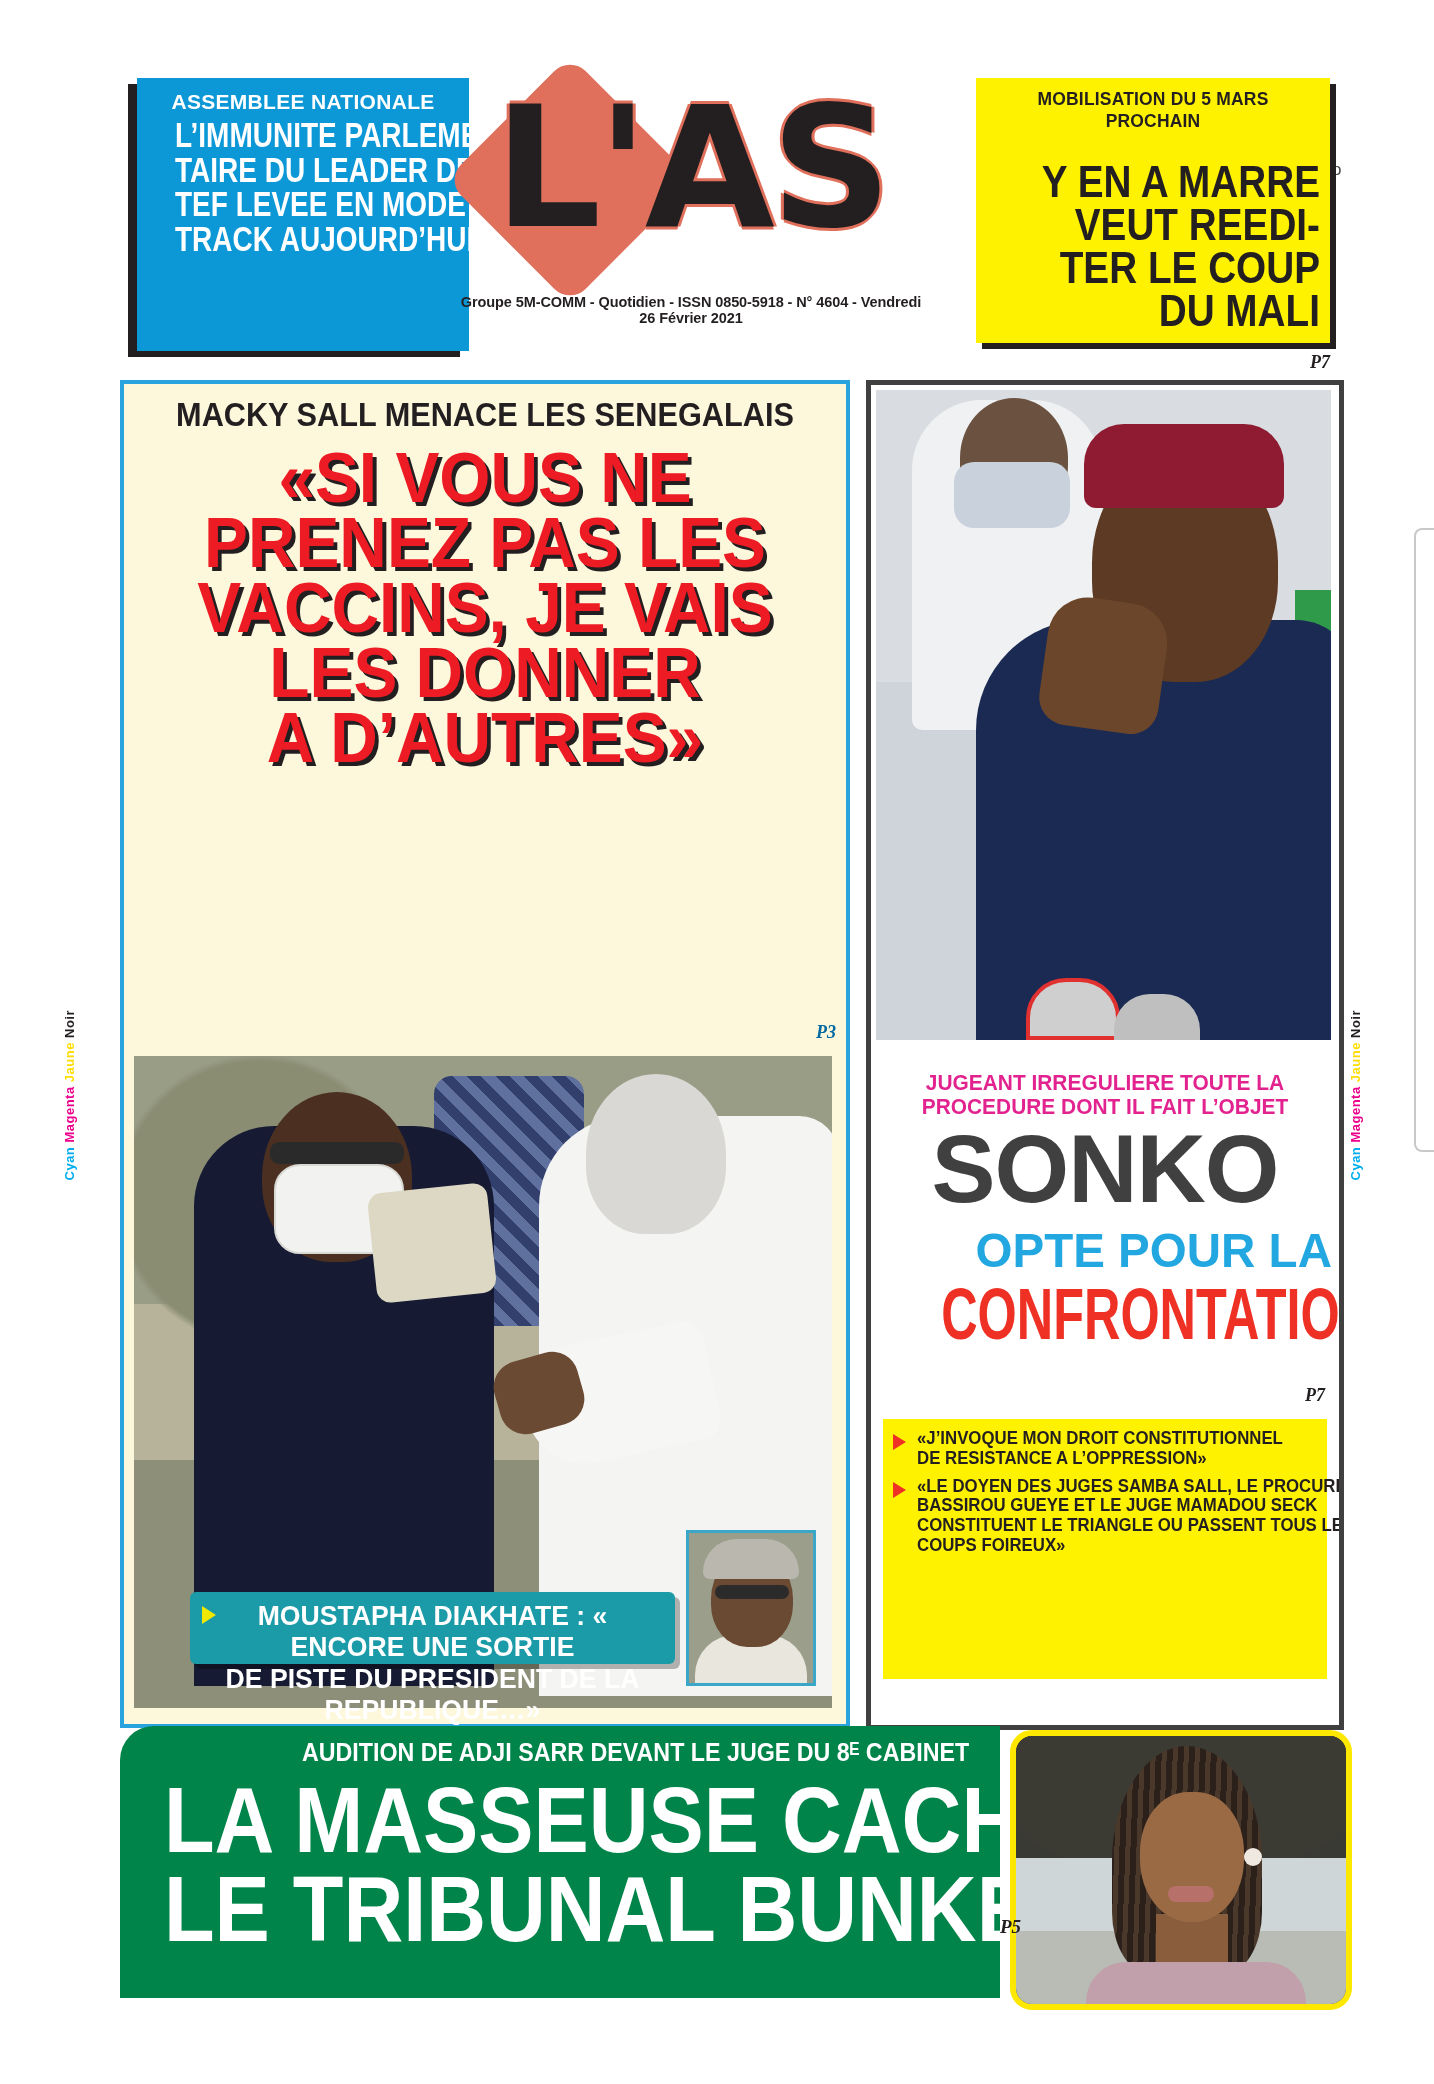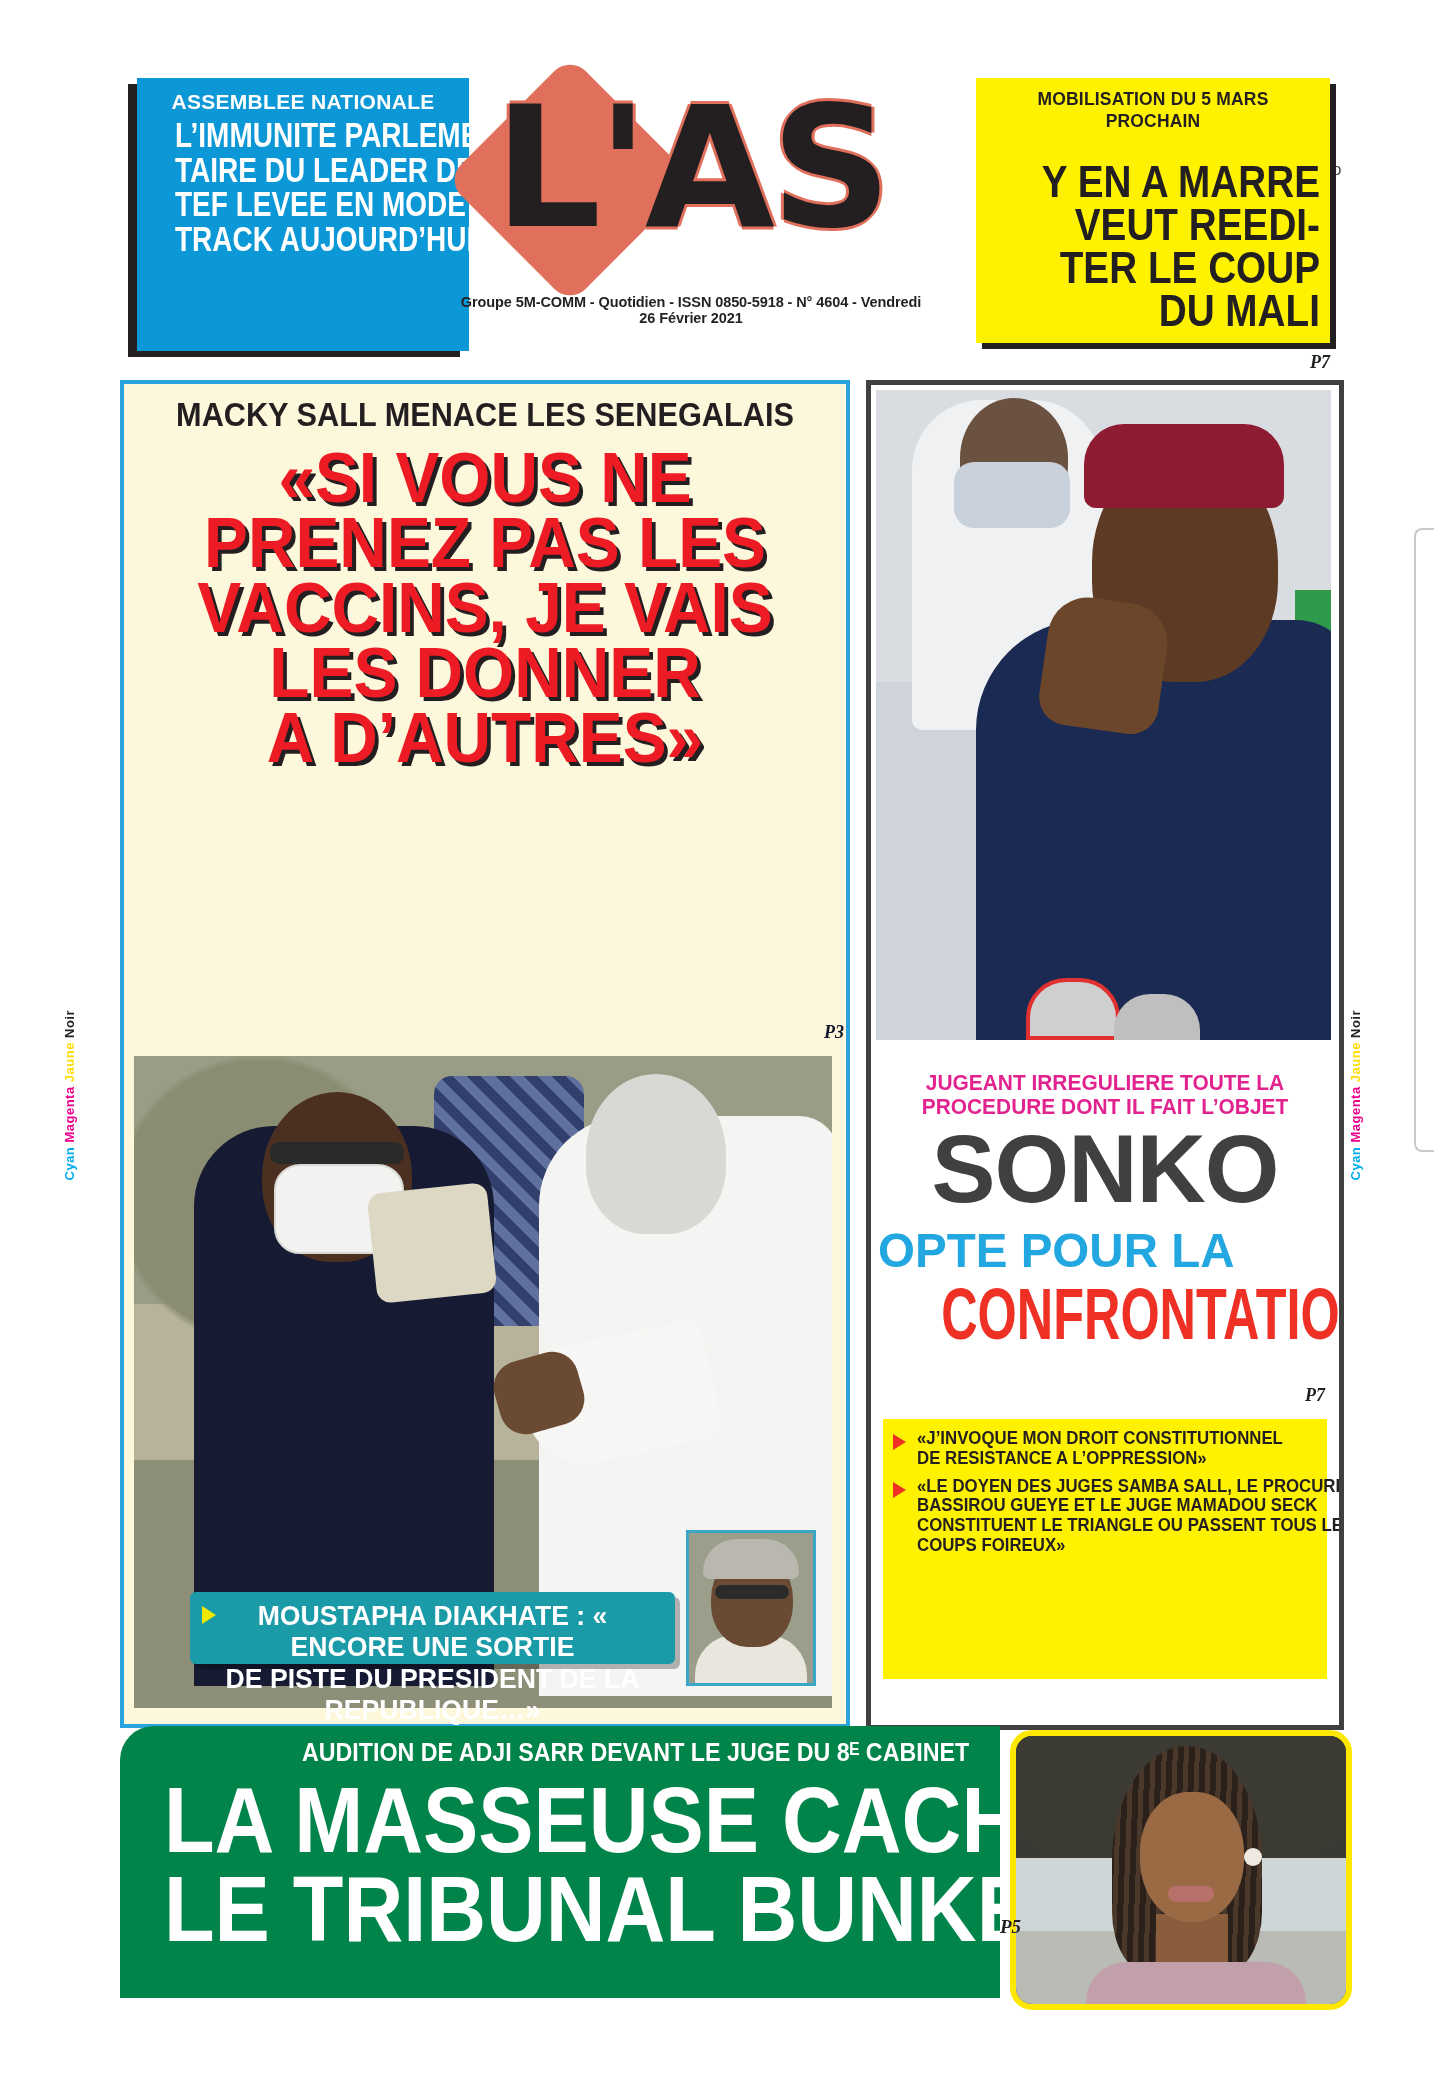--- a/index.html
+++ b/index.html
@@ -48,22 +48,22 @@
   
   #left-block{left:120px;top:380px;width:722px;height:1340px;
       border:4px solid #29a3dd;background:#fdf7dc;overflow:hidden;}
   #left-kicker{position:absolute;left:0;top:12px;width:722px;text-align:center;
       font-size:33px;font-weight:bold;color:#231f20;}
   #left-kicker span{display:block;transform:scaleX(.93);}
   #left-head{position:absolute;left:0;top:62px;width:722px;text-align:center;
       color:#ed1c24;font-weight:bold;font-size:70px;line-height:.93;
       text-shadow:4px 4px 0 #231f20;}
   #left-head div{transform:scaleX(.94);transform-origin:center center;white-space:nowrap;}
-  #p3{position:absolute;right:2px;top:638px;font-size:18px;font-style:italic;
-      font-weight:bold;color:#0f172a;font-family:"Liberation Serif",serif;}
+  #p3{position:absolute;right:10px;top:638px;font-size:18px;font-style:italic;
+      font-weight:bold;color:#0369a1;font-family:"Liberation Serif",serif;}
 
   
   #left-photo{position:absolute;left:10px;top:672px;width:698px;height:652px;overflow:hidden;}
   #left-photo .bg{position:absolute;inset:0;
      background:
        radial-gradient(circle at 18% 22%, #8a8d72 0 18%, transparent 19%),
        linear-gradient(#9a9d86 0 38%, #b6b39a 38% 62%, #8d8f79 62% 100%);}
   .pA{position:absolute;left:60px;top:70px;width:300px;height:560px;
       background:linear-gradient(#161b33 0 100%);border-radius:80px 80px 0 0;}
   .pA-head{position:absolute;left:128px;top:36px;width:150px;height:170px;
@@ -133,21 +133,21 @@
   .sk-mic2{position:absolute;left:238px;bottom:0;width:86px;height:46px;
       background:#bfbfbf;border-radius:36px 36px 0 0;}
   .sk-green{position:absolute;right:0;top:200px;width:36px;height:220px;
       background:linear-gradient(#2e9a4a 0 50%,#f2c200 50% 100%);}
 
   #sonko-kicker{position:absolute;left:0;top:686px;width:468px;text-align:center;
       color:#e2238f;font-weight:bold;font-size:22px;line-height:1.08;}
   #sonko-kicker span{display:block;transform:scaleX(.95);}
   #sonko-name{position:absolute;left:0;top:740px;width:468px;text-align:center;
       color:#404040;font-weight:bold;font-size:96px;line-height:.92;letter-spacing:-1px;}
-  #sonko-sub{position:absolute;left:0;top:842px;width:468px;text-align:left;
+  #sonko-sub{position:absolute;left:0;top:842px;width:468px;text-align:right;
       color:#22a7e0;font-weight:bold;font-size:49px;line-height:.95;}
   #sonko-sub span{display:block;transform:scaleX(.97);}
   #sonko-big{position:absolute;left:0;top:895px;width:468px;text-align:center;
       color:#ee3124;font-weight:bold;font-size:72px;line-height:.95;}
   #sonko-big span{display:block;transform:scaleX(.70);transform-origin:center center;white-space:nowrap;}
   #p7-right{position:absolute;right:14px;top:1000px;font-size:18px;font-style:italic;
       font-weight:bold;color:#231f20;font-family:"Liberation Serif",serif;}
 
   #yellow-bullets{position:absolute;left:12px;top:1034px;width:444px;height:260px;
       background:#fff200;padding:10px 8px 0 8px;box-sizing:border-box;}

